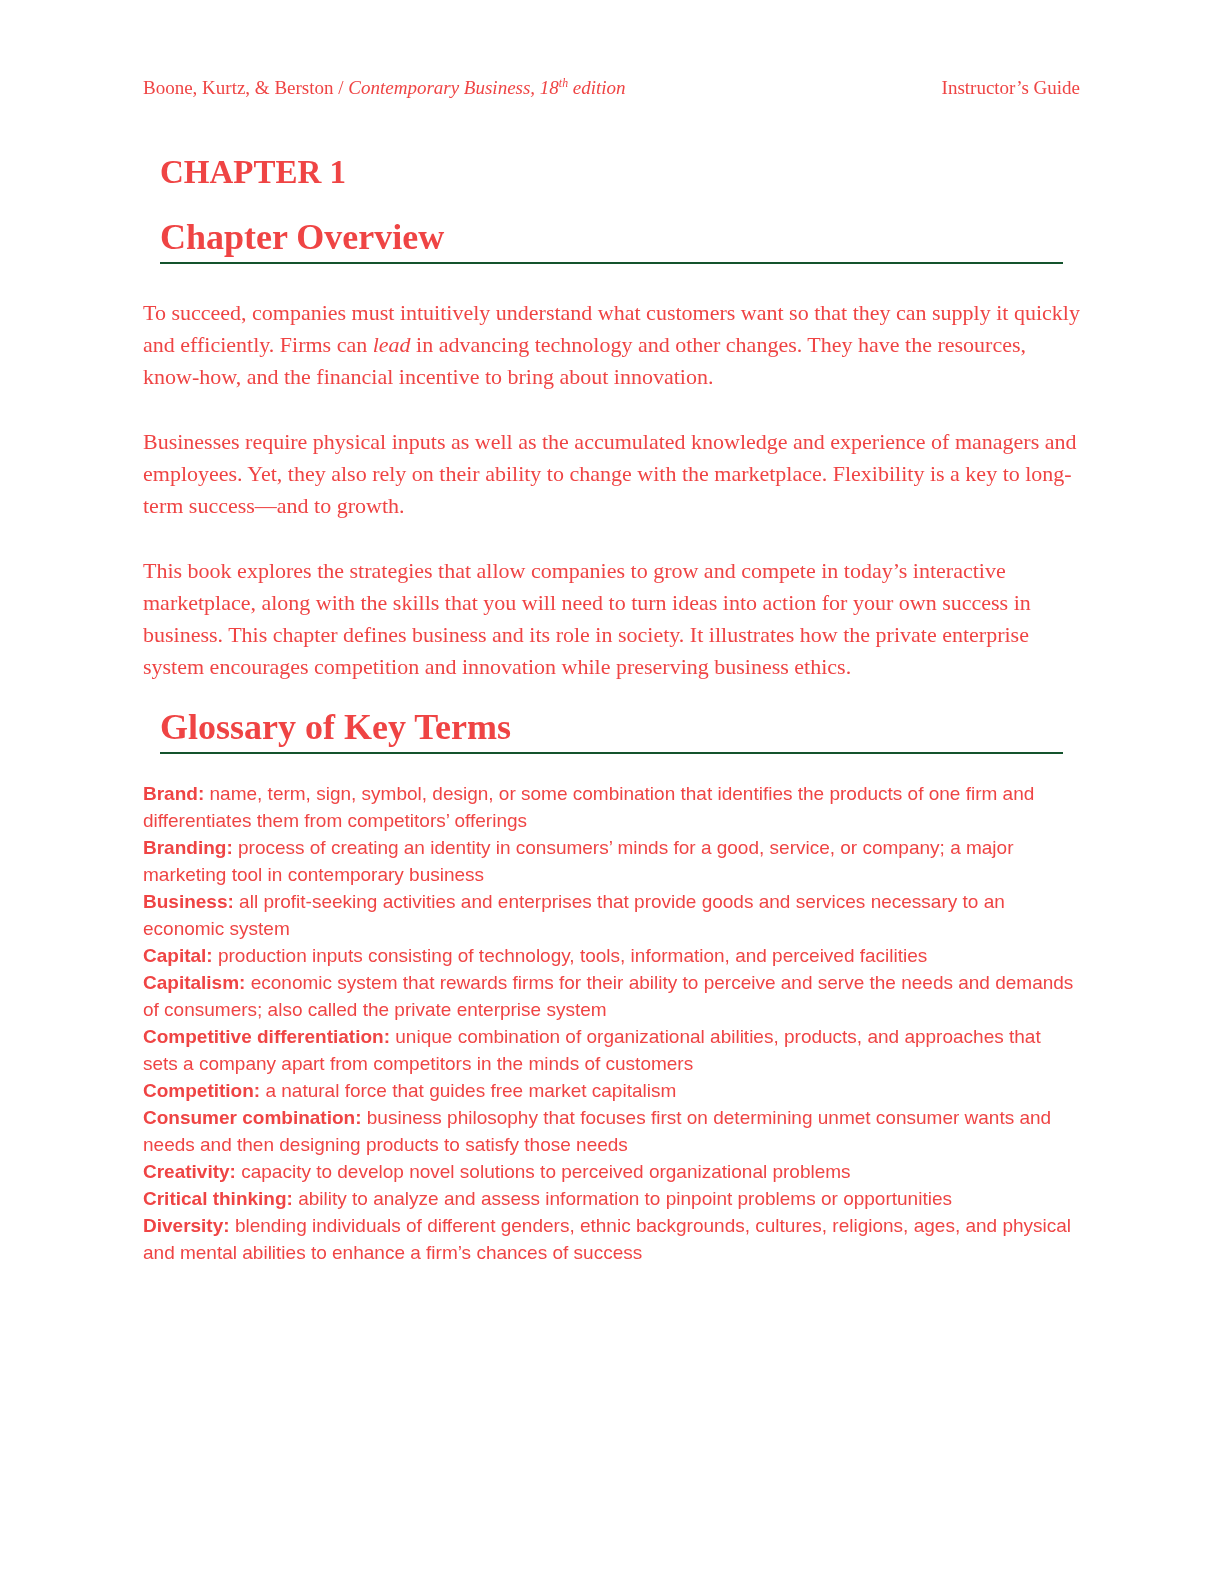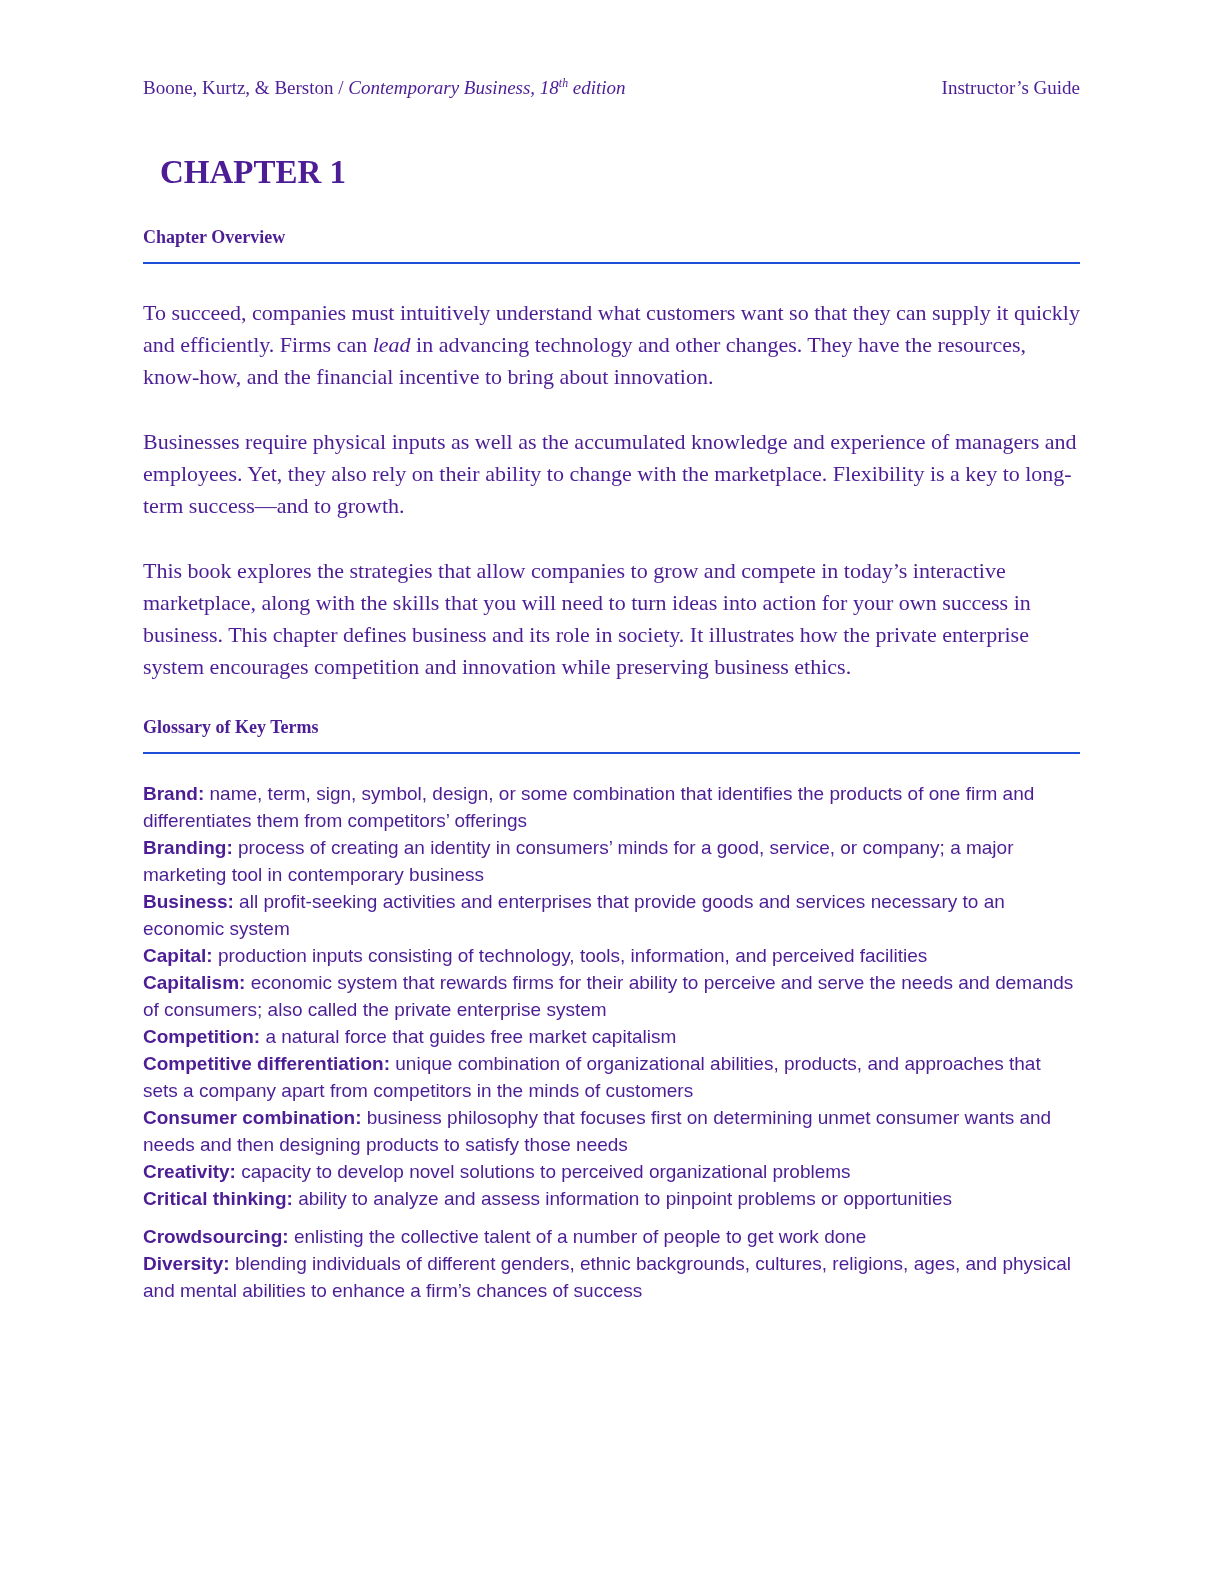--- a/index.html
+++ b/index.html
@@ -2,21 +2,21 @@
 <html><head>
 <meta charset="utf-8">
 <style>
   * { box-sizing: border-box; }
   html, body { margin: 0; padding: 0; background: #ffffff; }
   .page {
     width: 1224px;
     height: 1392px;
     margin: 0 auto;
     background: #ffffff;
-    color: #4c1d95;
+    color: #ef4444;
     font-family: "Liberation Serif", serif;
     padding: 74px 144px 40px 143px;
     position: relative;
     overflow: hidden;
   }
   .doc-header {
     display: flex;
     justify-content: space-between;
     align-items: baseline;
     font-size: 19px;
@@ -26,26 +26,26 @@
   .it { font-style: italic; }
   sup.it { font-size: 0.62em; vertical-align: super; line-height: 0; }
   .chapter-title {
     font-size: 33px;
     font-weight: bold;
     line-height: 46px;
     margin: 0 0 26px 17px;
   }
   .title-line { display: block; }
   .section-heading {
-    font-size: 18px;
+    font-size: 36px;
     font-weight: bold;
     line-height: 32px;
-    margin: 0;
+    margin: 17px;
     padding-bottom: 9px;
-    border-bottom: 2px solid #1d4ed8;
+    border-bottom: 2px solid #14532d;
   }
   .glossary-section { margin-top: 28px; }
   .body-par {
     font-size: 22px;
     line-height: 32px;
     margin: 33px 0 0 0;
   }
   .entries {
     margin-top: 26px;
     font-family: "Liberation Sans", sans-serif;
@@ -78,23 +78,22 @@
   </section>
 
   <section class="glossary-section">
     <h2 class="section-heading">Glossary of Key Terms</h2>
     <div class="entries">
       <p class="entry"><b>Brand:</b> <span>name, term, sign, symbol, design, or some combination that identifies the products of one firm and differentiates them from competitors’ offerings</span></p>
       <p class="entry"><b>Branding:</b> <span>process of creating an identity in consumers’ minds for a good, service, or company; a major marketing tool in contemporary business</span></p>
       <p class="entry"><b>Business:</b> <span>all profit-seeking activities and enterprises that provide goods and services necessary to an economic system</span></p>
       <p class="entry"><b>Capital:</b> <span>production inputs consisting of technology, tools, information, and perceived facilities</span></p>
       <p class="entry"><b>Capitalism:</b> <span>economic system that rewards firms for their ability to perceive and serve the needs and demands of consumers; also called the private enterprise system</span></p>
+      <p class="entry"><b>Competitive differentiation:</b> <span>unique combination of organizational abilities, products, and approaches that sets a company apart from competitors in the minds of customers</span></p>
       <p class="entry"><b>Competition:</b> <span>a natural force that guides free market capitalism</span></p>
-      <p class="entry"><b>Competitive differentiation:</b> <span>unique combination of organizational abilities, products, and approaches that sets a company apart from competitors in the minds of customers</span></p>
       <p class="entry"><b>Consumer combination:</b> <span>business philosophy that focuses first on determining unmet consumer wants and needs and then designing products to satisfy those needs</span></p>
       <p class="entry"><b>Creativity:</b> <span>capacity to develop novel solutions to perceived organizational problems</span></p>
       <p class="entry"><b>Critical thinking:</b> <span>ability to analyze and assess information to pinpoint problems or opportunities</span></p>
-      <p class="entry gap"><b>Crowdsourcing:</b> <span>enlisting the collective talent of a number of people to get work done</span></p>
       <p class="entry"><b>Diversity:</b> <span>blending individuals of different genders, ethnic backgrounds, cultures, religions, ages, and physical and mental abilities to enhance a firm’s chances of success</span></p>
     </div>
   </section>
 
 </div>
 
 </body></html>

